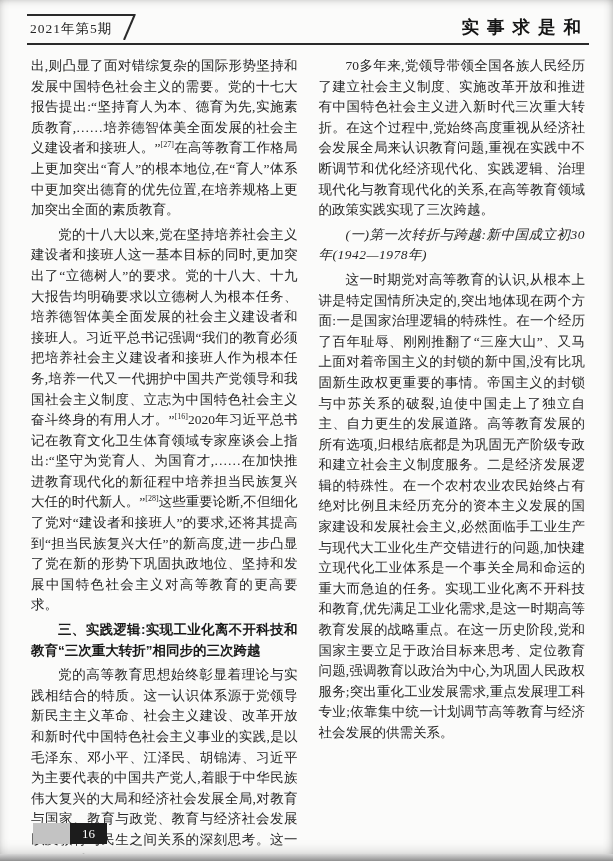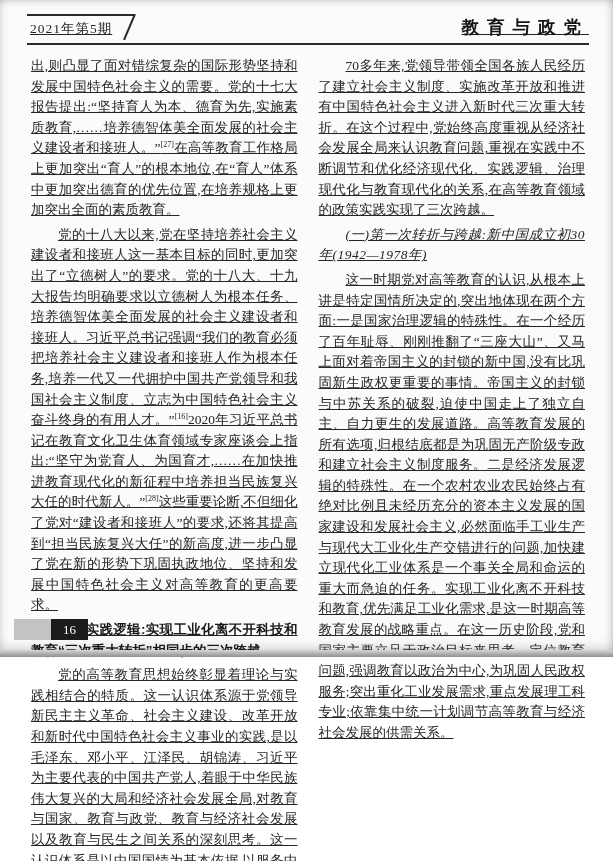--- a/index.html
+++ b/index.html
@@ -4,29 +4,28 @@
 <style>
   html,body{
     margin:0; padding:0;
     width:613px; height:861px;
     overflow:hidden;
     background:#ffffff;
     font-family:"Liberation Serif","DejaVu Serif",serif;
   }
   .page{
     position:relative;
-    width:613px; height:657px;
+    width:613px; height:861px;
     background:var(--page-bg,#fbfbfa);
     color:var(--text,#262626);
     box-shadow:
       inset 0 -12px 16px -9px rgba(0,0,0,.40),
       inset 0 7px 9px -7px rgba(0,0,0,.22),
       inset -7px 0 11px -8px rgba(0,0,0,.25),
       inset 7px 0 11px -9px rgba(0,0,0,.15);
-    text-decoration: underline;
   }
   .scan-bottom{
     position:absolute; left:0; right:0; bottom:0; height:7px;
     background:linear-gradient(#d6d6d6,#8f8f8f);
   }
   
   header{
     display:flex; justify-content:space-between; align-items:flex-end;
     padding:14px 24px 0 27px;
   }
@@ -78,21 +77,21 @@
   }
   sup.ref{
     font-size:8px;
     line-height:0;
     vertical-align:super;
     letter-spacing:0;
   }
   
   footer{
     position:absolute;
-    left:14px; bottom:17px;
+    left:33px; bottom:17px;
     display:flex;
     justify-content:flex-end;
   }
   .pg-gray{
     width:37px; height:21px;
     background:var(--footer-gray,#c3c3c3);
   }
   .pg-black{
     width:37px; height:21px;
     background:var(--footer-black,#1c1c1c);
@@ -106,21 +105,21 @@
 
 <div class="page">
 
   <header>
     <div class="issue-tab">
       <span>2021年第5期</span>
       <svg class="slash-icon" width="16" height="26" aria-hidden="true">
         <line x1="14" y1="0" x2="3" y2="26" stroke="#2a2a2a" stroke-width="2"></line>
       </svg>
     </div>
-    <div class="journal-title">教育与政党</div>
+    <div class="journal-title">实事求是和</div>
   </header>
 
   <div class="header-rule"></div>
 
   <main>
     <div class="col" id="left-col">
         <p class=" no-indent">出,则凸显了面对错综复杂的国际形势坚持和发展中国特色社会主义的需要。党的十七大报告提出:“坚持育人为本、德育为先,实施素质教育,……培养德智体美全面发展的社会主义建设者和接班人。”<sup class="ref">[27]</sup>在高等教育工作格局上更加突出“育人”的根本地位,在“育人”体系中更加突出德育的优先位置,在培养规格上更加突出全面的素质教育。</p>
         <p class="">党的十八大以来,党在坚持培养社会主义建设者和接班人这一基本目标的同时,更加突出了“立德树人”的要求。党的十八大、十九大报告均明确要求以立德树人为根本任务、培养德智体美全面发展的社会主义建设者和接班人。习近平总书记强调“我们的教育必须把培养社会主义建设者和接班人作为根本任务,培养一代又一代拥护中国共产党领导和我国社会主义制度、立志为中国特色社会主义奋斗终身的有用人才。”<sup class="ref">[16]</sup>2020年习近平总书记在教育文化卫生体育领域专家座谈会上指出:“坚守为党育人、为国育才,……在加快推进教育现代化的新征程中培养担当民族复兴大任的时代新人。”<sup class="ref">[28]</sup>这些重要论断,不但细化了党对“建设者和接班人”的要求,还将其提高到“担当民族复兴大任”的新高度,进一步凸显了党在新的形势下巩固执政地位、坚持和发展中国特色社会主义对高等教育的更高要求。</p>
         <p class="heading">三、实践逻辑:实现工业化离不开科技和教育“三次重大转折”相同步的三次跨越</p>
         <p class="">党的高等教育思想始终彰显着理论与实践相结合的特质。这一认识体系源于党领导新民主主义革命、社会主义建设、改革开放和新时代中国特色社会主义事业的实践,是以毛泽东、邓小平、江泽民、胡锦涛、习近平为主要代表的中国共产党人,着眼于中华民族伟大复兴的大局和经济社会发展全局,对教育与国家、教育与政党、教育与经济社会发展以及教育与民生之间关系的深刻思考。这一认识体系是以中国国情为基本依据,以服务中华民族伟大复兴为总目标,以保障和改善民生为基本出发点,以破解不同时期的主要矛盾为着力点,以国际大环境为重要参照系,紧密结合不同历史时期党的总路线,不断实现经济、政治、民生、教育协调发展的过程。这一认识体系始终源于实践、指导实践并接受实践的检验,具有与中国从站起来、富起来到强起来的伟大实践相同步的显著特征,以及与独立自主、自力更生、解放思想、实事求是和“四个自信”相契合的内在逻辑,是引领中国社会主义高等教育事业建设、发展和改革不断前进的理论。</p>

